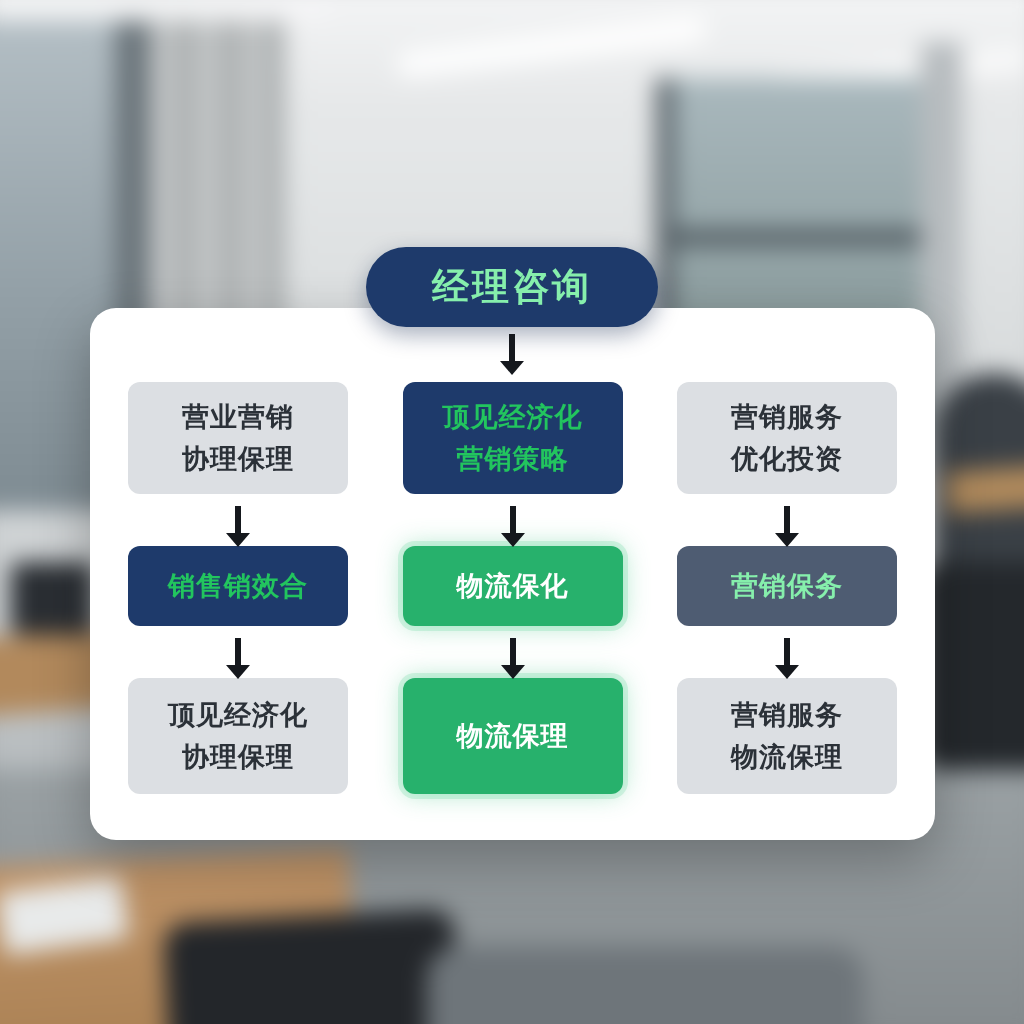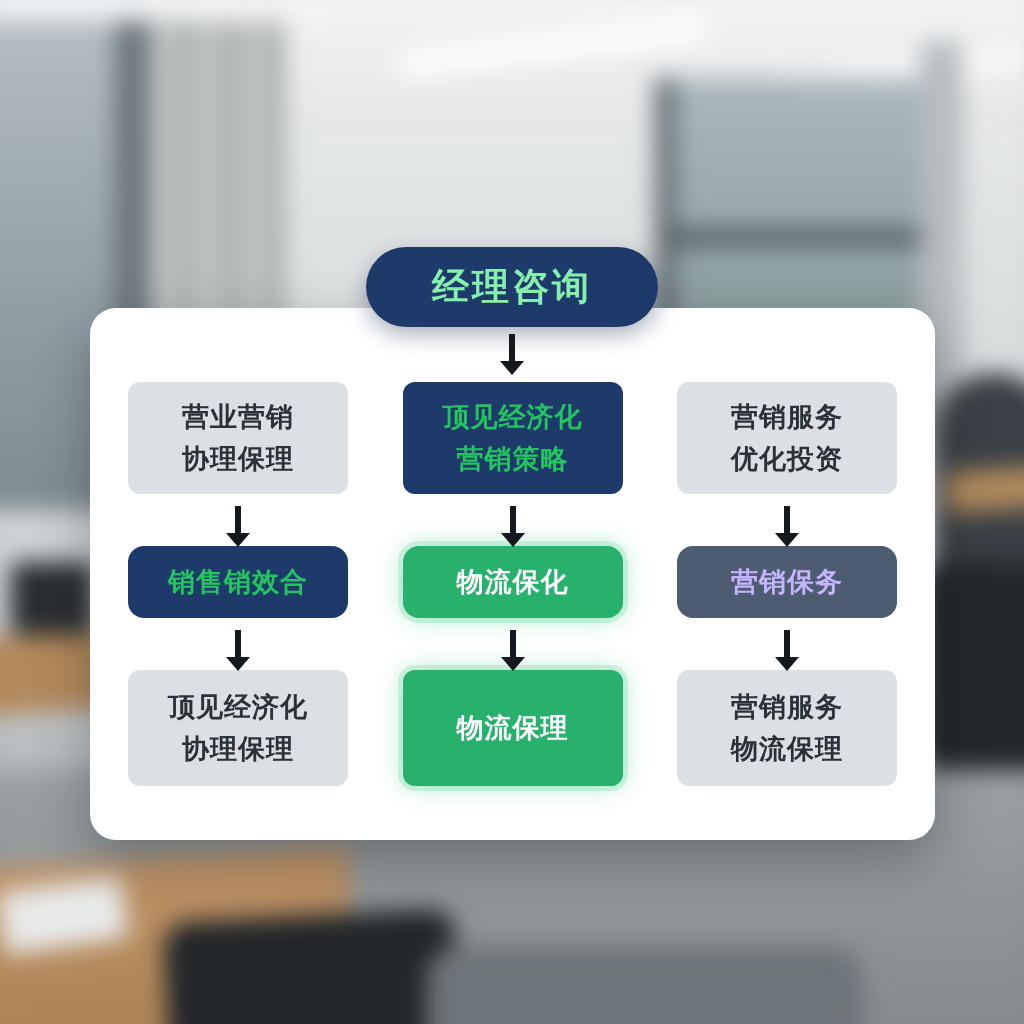--- a/index.html
+++ b/index.html
@@ -59,30 +59,30 @@
   }
   .col{display:flex;flex-direction:column;align-items:center;width:220px;}
 
   .box{
     width:220px;border-radius:12px;display:flex;flex-direction:column;
     align-items:center;justify-content:center;gap:6px;text-align:center;
     box-sizing:border-box;padding:6px 8px;
   }
   .box span{display:block;font-weight:700;font-size:27px;line-height:1.35;letter-spacing:1px;}
   .tall{height:112px;}
-  .short{height:72px;border-radius:16px;}
+  .short{height:80px;}
   .btm{height:116px;}
   .gray{background:var(--gray-box,#dcdfe3);}
   .gray span{color:#2b3138;}
   .navy{background:var(--navy,#1e3a6b);}
   .navy span{color:#22c55e;}
   .green{background:var(--green,#27b16c);box-shadow:0 0 0 5px rgba(120,220,170,.28),0 0 26px rgba(70,200,135,.45);}
   .green span{color:#ffffff;}
   .slate{background:var(--slate,#4e5c72);}
-  .slate span{color:#c4b5fd;}
+  .slate span{color:#86efac;}
 
   .arrow-wrap{height:52px;display:flex;align-items:center;justify-content:center;}
   .arrow{position:relative;width:6px;height:28px;background:var(--arrow,#15181d);}
   .arrow::after{
     content:"";position:absolute;left:50%;bottom:-13px;transform:translateX(-50%);
     border-left:12px solid transparent;border-right:12px solid transparent;
     border-top:14px solid var(--arrow,#15181d);
   }
 </style>
 </head>

